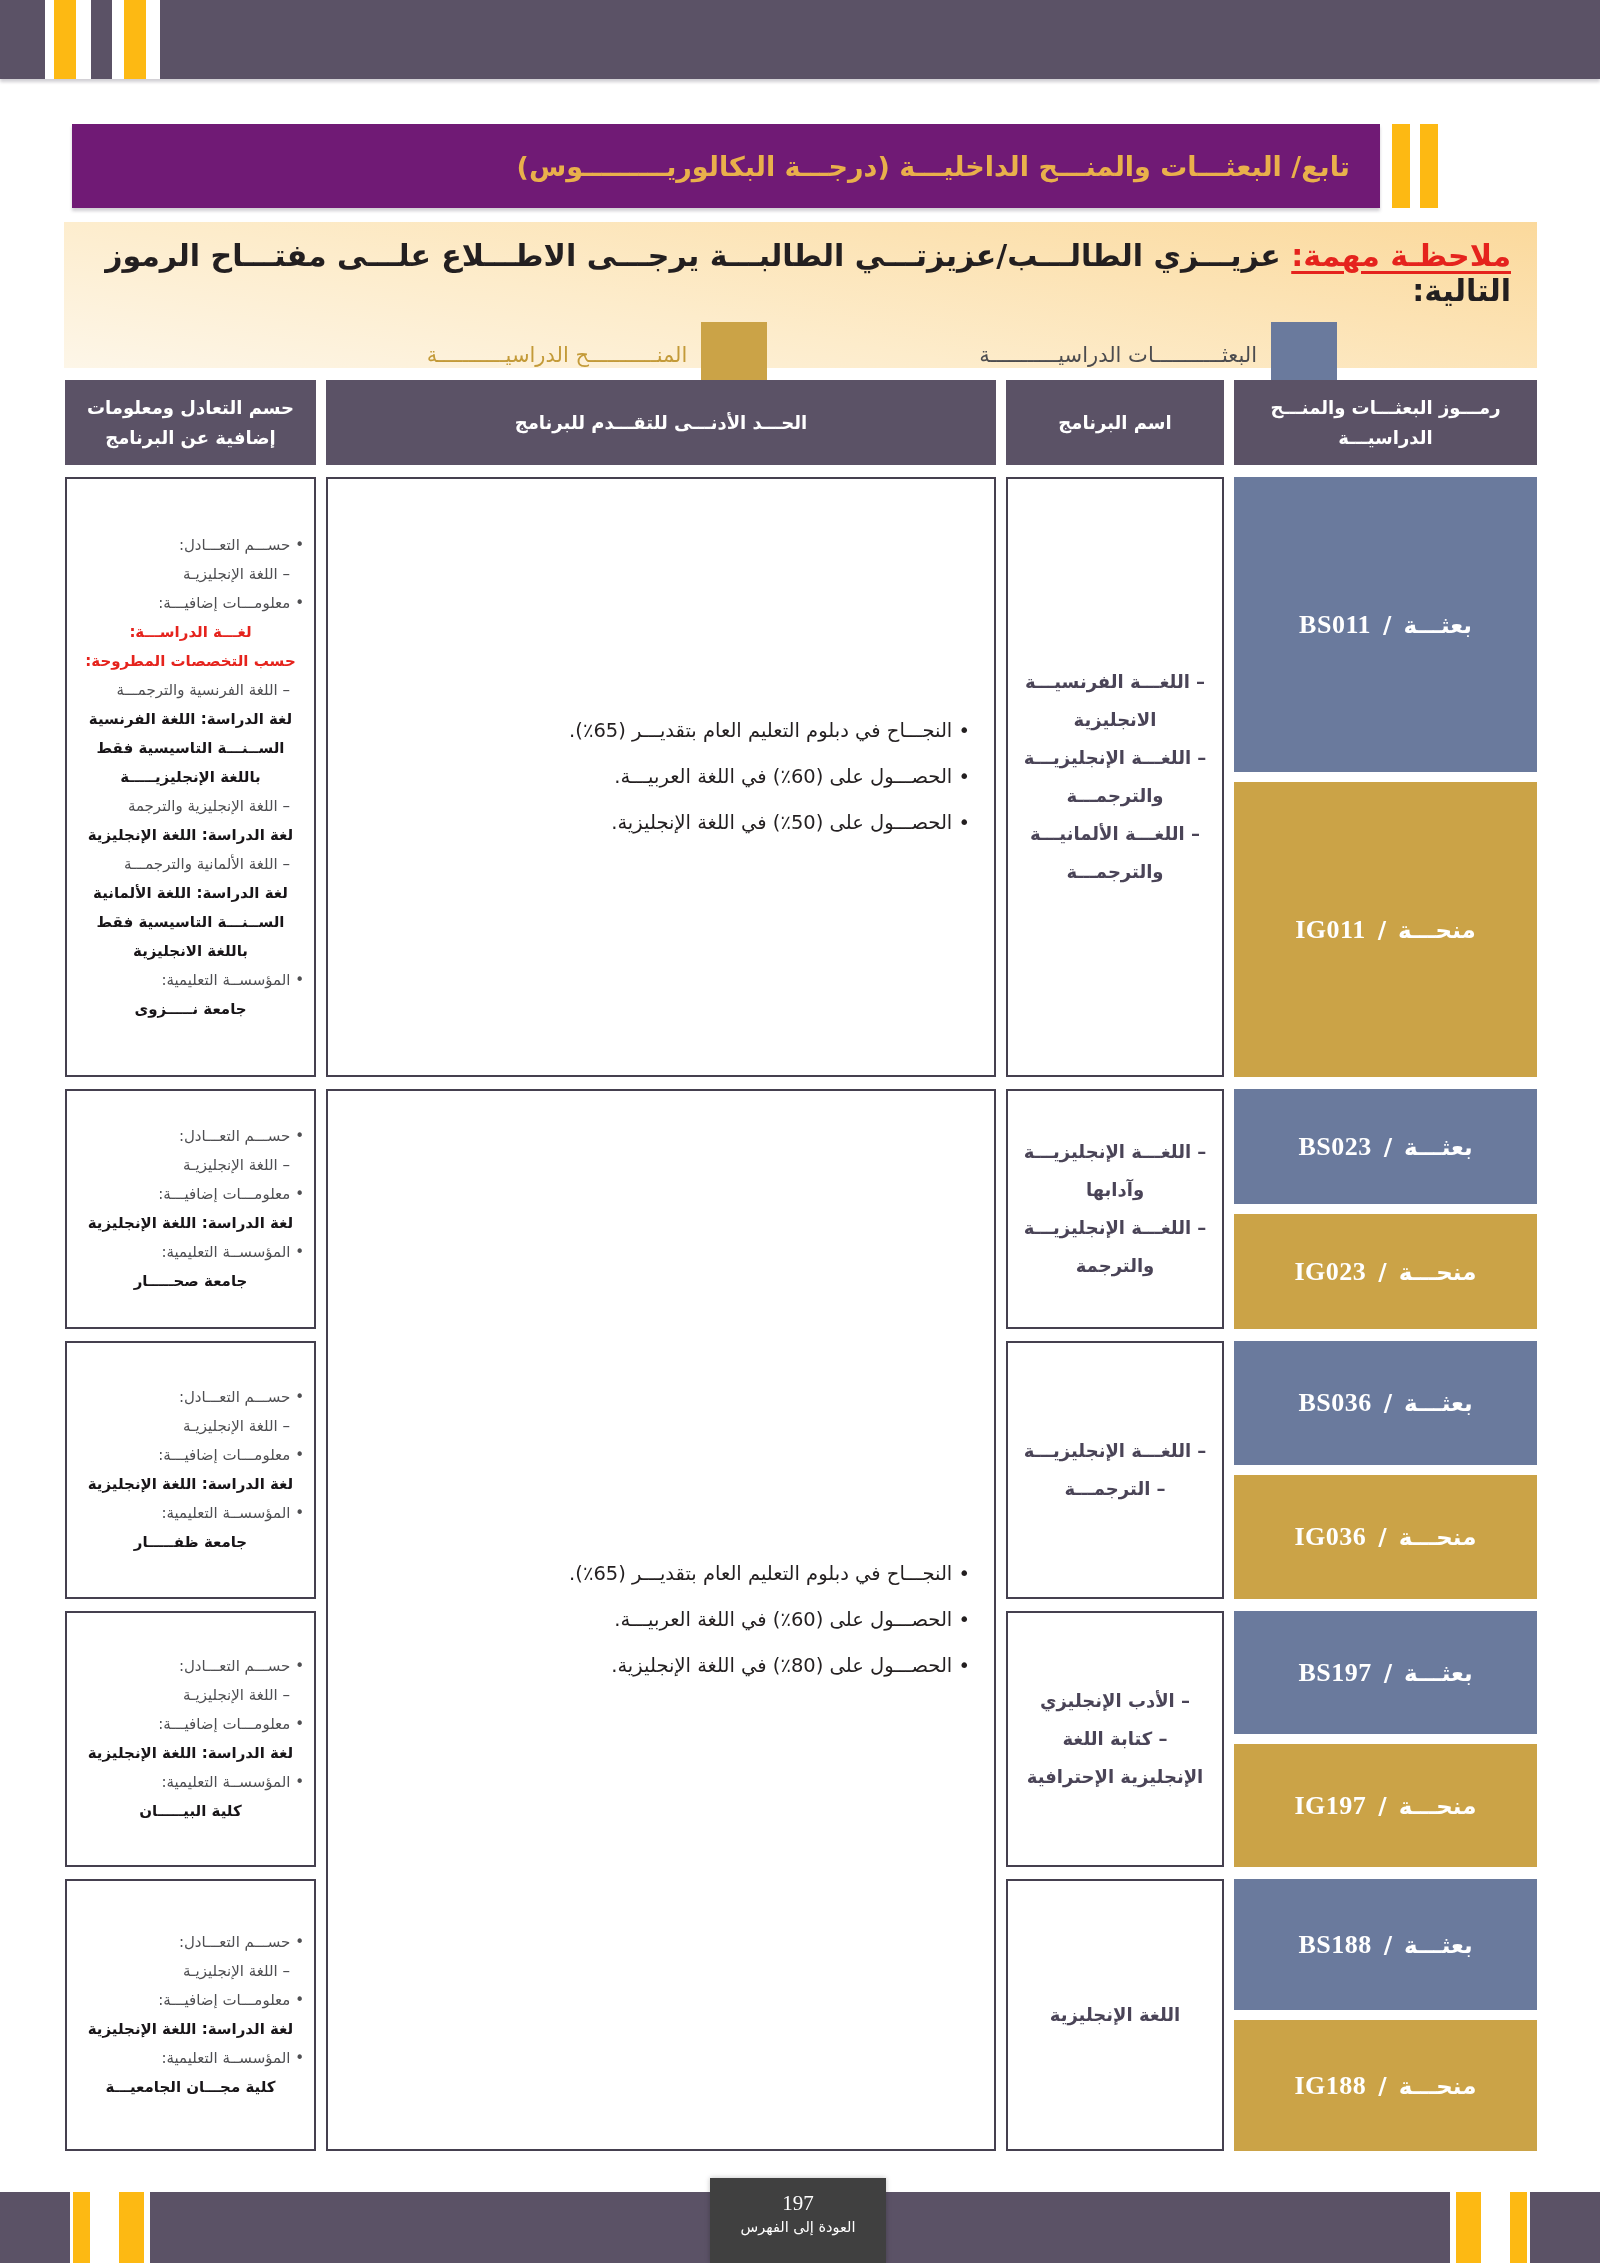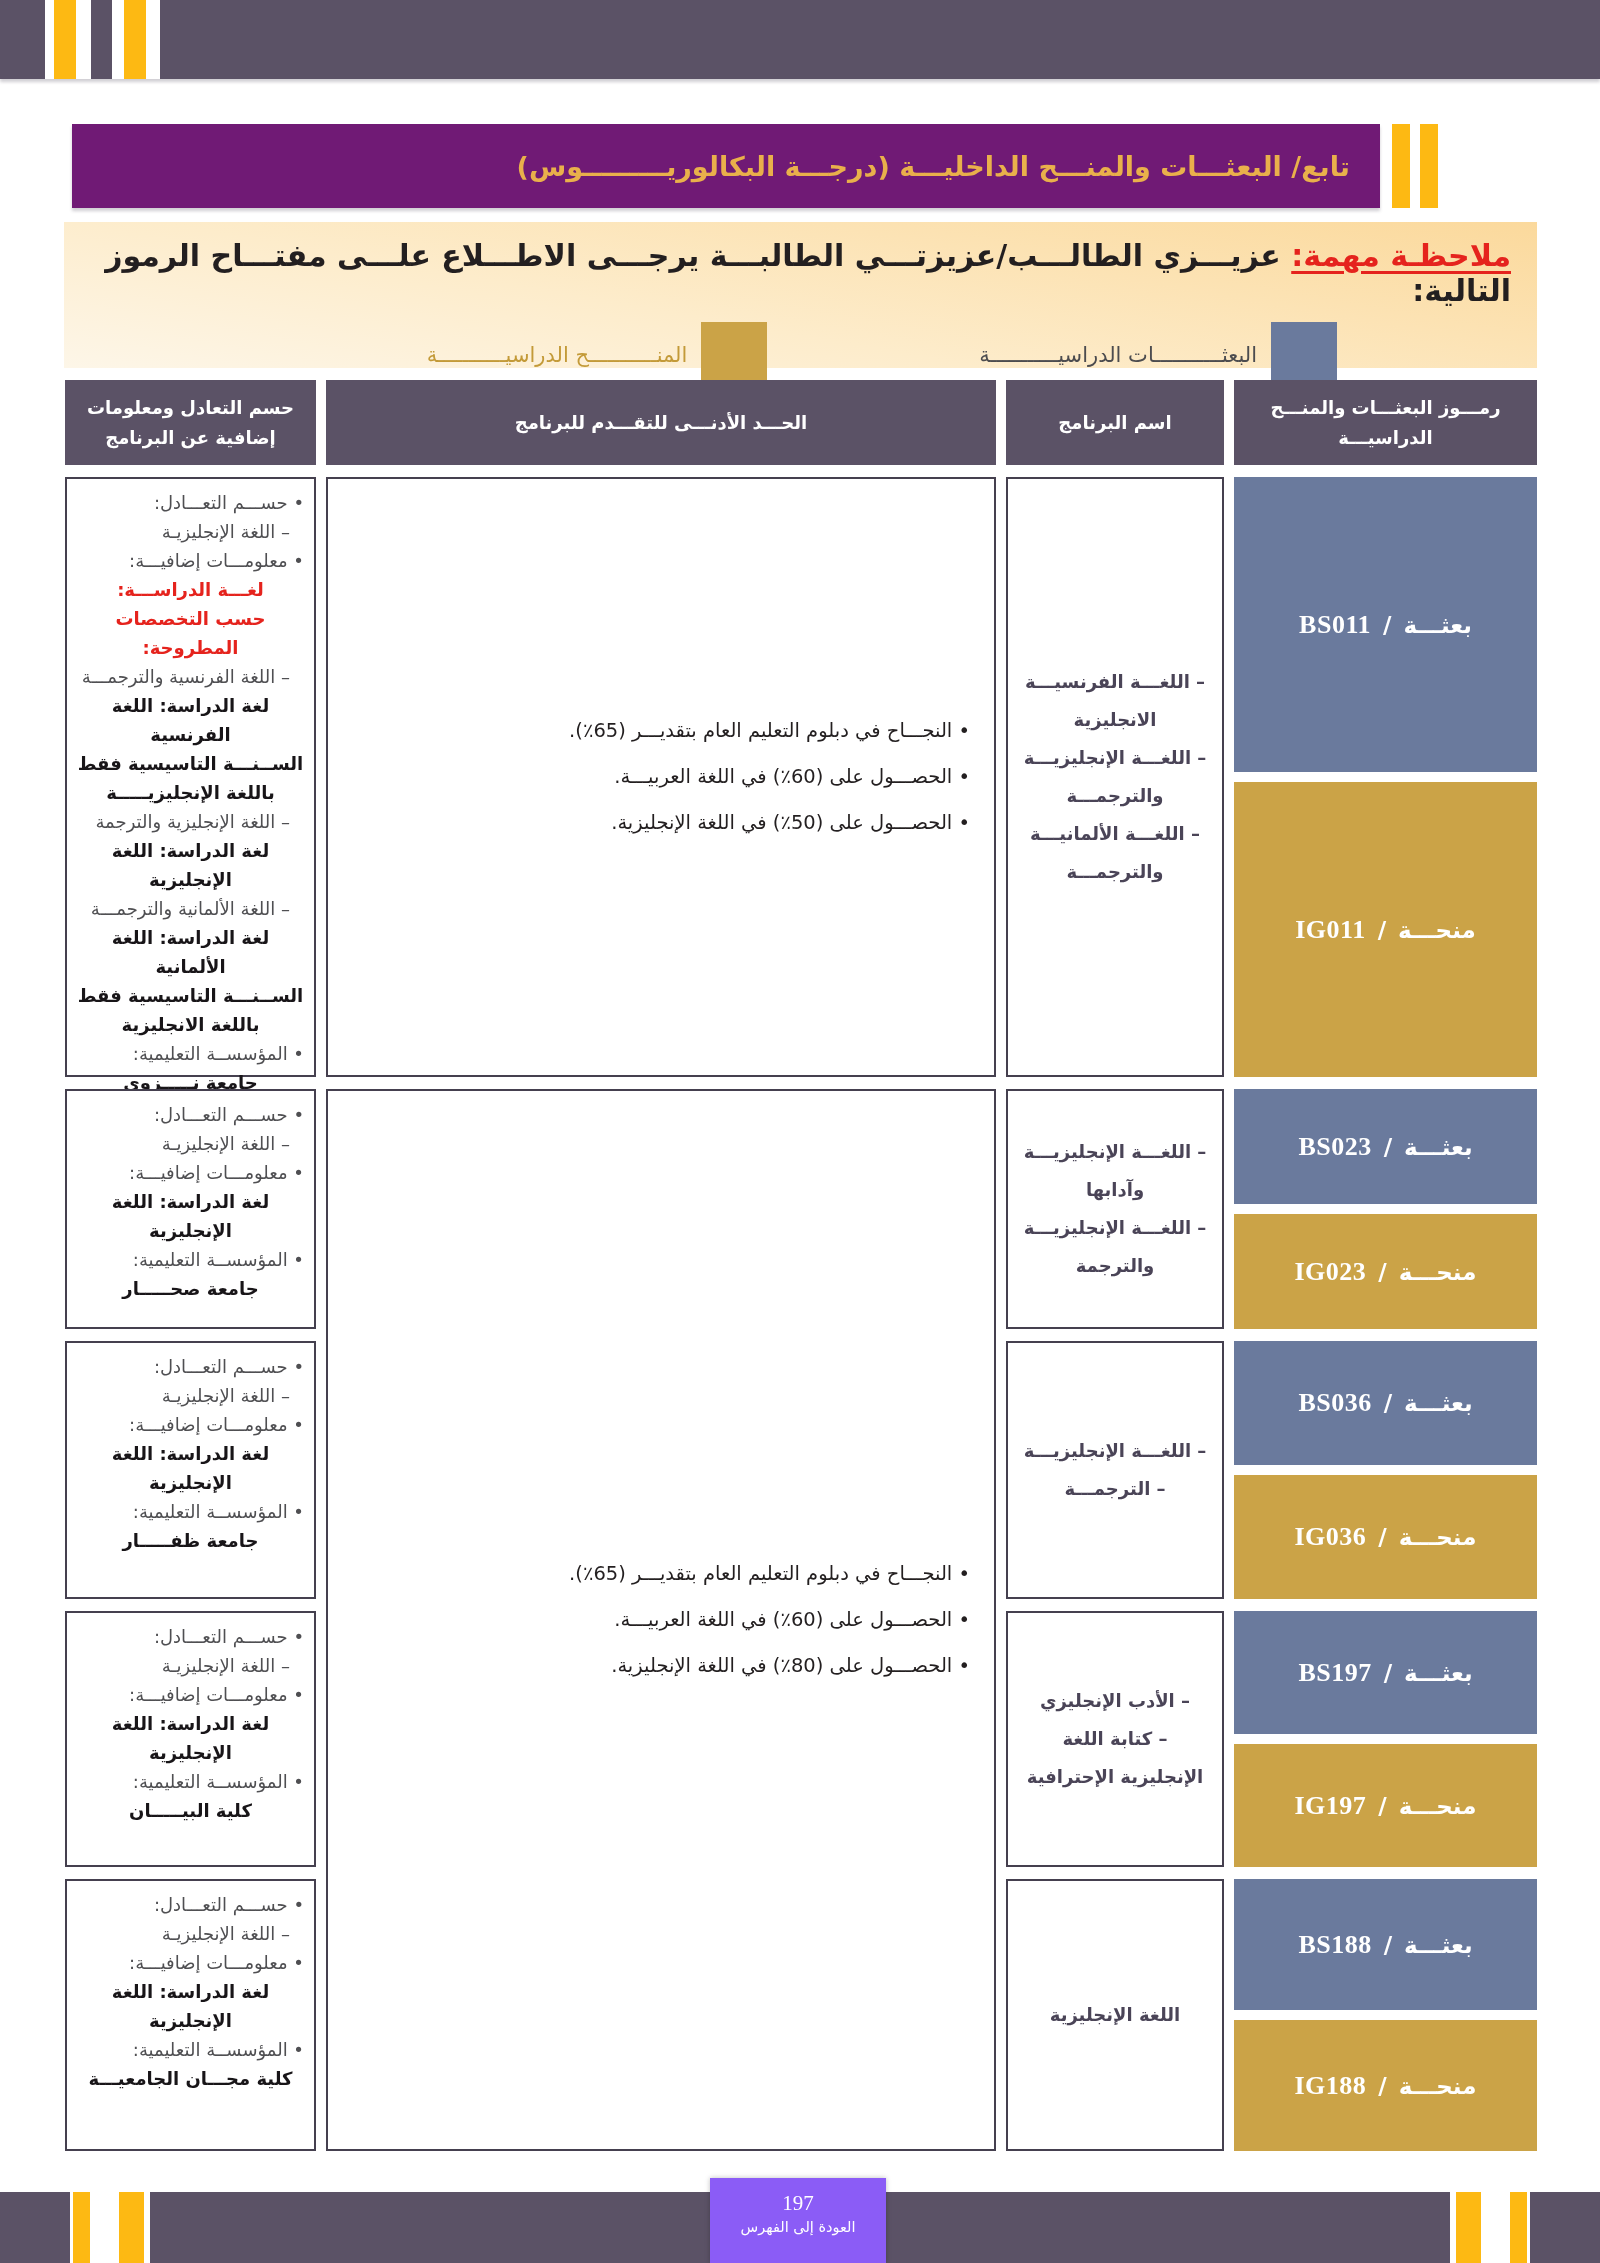--- a/index.html
+++ b/index.html
@@ -78,30 +78,30 @@
   .code-en { font-family:"Liberation Serif", serif; font-size:26px; letter-spacing:.5px; direction:ltr; }
 
   .prog {
     justify-content:center; text-align:center; padding:6px 14px;
     font-size:18px; font-weight:bold; color:#4a4457; line-height:38px;
   }
   .req {
     justify-content:center; text-align:right; padding:10px 24px;
     font-size:19.5px; color:#231f20; line-height:46px;
   }
-  .info { padding:9px 10px; font-size:18px; line-height:29px; }
+  .info { justify-content:center; padding:9px 10px; font-size:15px; line-height:29px; }
   .info .ln-g { color:#4f4f52; text-align:right; }
   .info .ln-d { color:#4f4f52; text-align:right; padding-right:14px; }
   .info .ln-k { color:#181518; font-weight:bold; text-align:center; }
   .info .ln-r { color:#e5231d; font-weight:bold; text-align:center; }
 
   
   .footer-tab {
     position:absolute; left:710px; top:2178px; width:176px; height:85px;
-    background:#8b5cf6; z-index:5; display:flex; flex-direction:column; align-items:center;
+    background:#404040; z-index:5; display:flex; flex-direction:column; align-items:center;
     padding-top:13px; gap:3px; box-shadow:0 0 5px rgba(0,0,0,.25);
   }
   .page-number { color:#ffffff; font-family:"Liberation Serif", serif; font-size:21px; }
   .back-link { color:#ffffff; font-size:14.5px; cursor:pointer; }
 </style>
 </head>
 <body>
 
 <div id="page">
 

